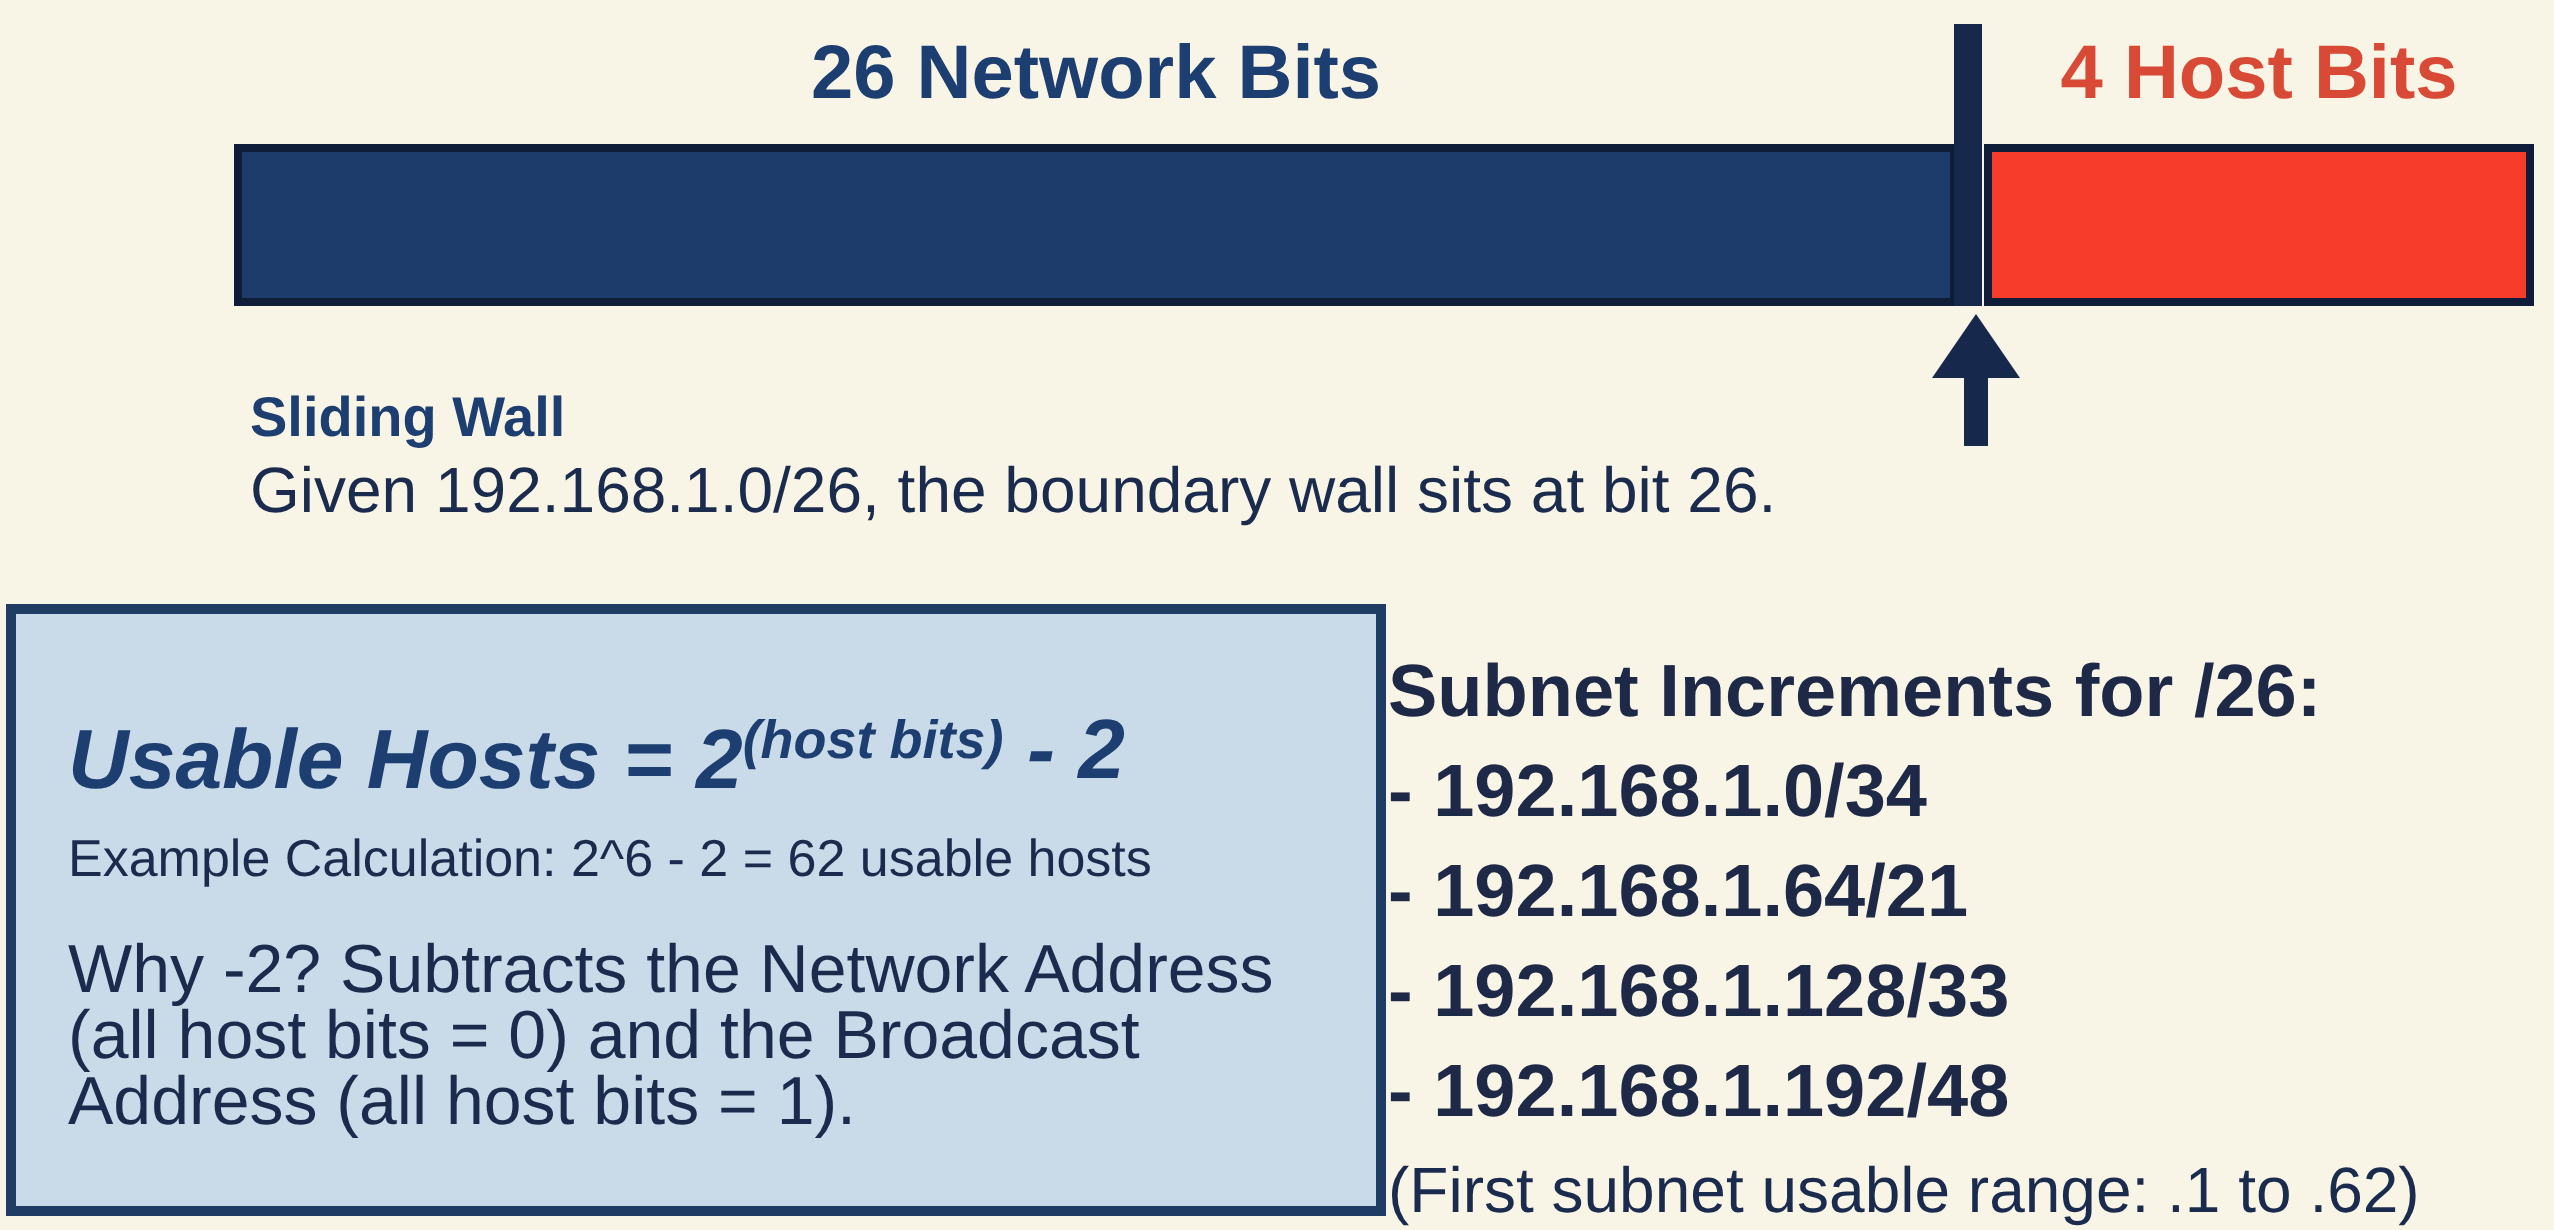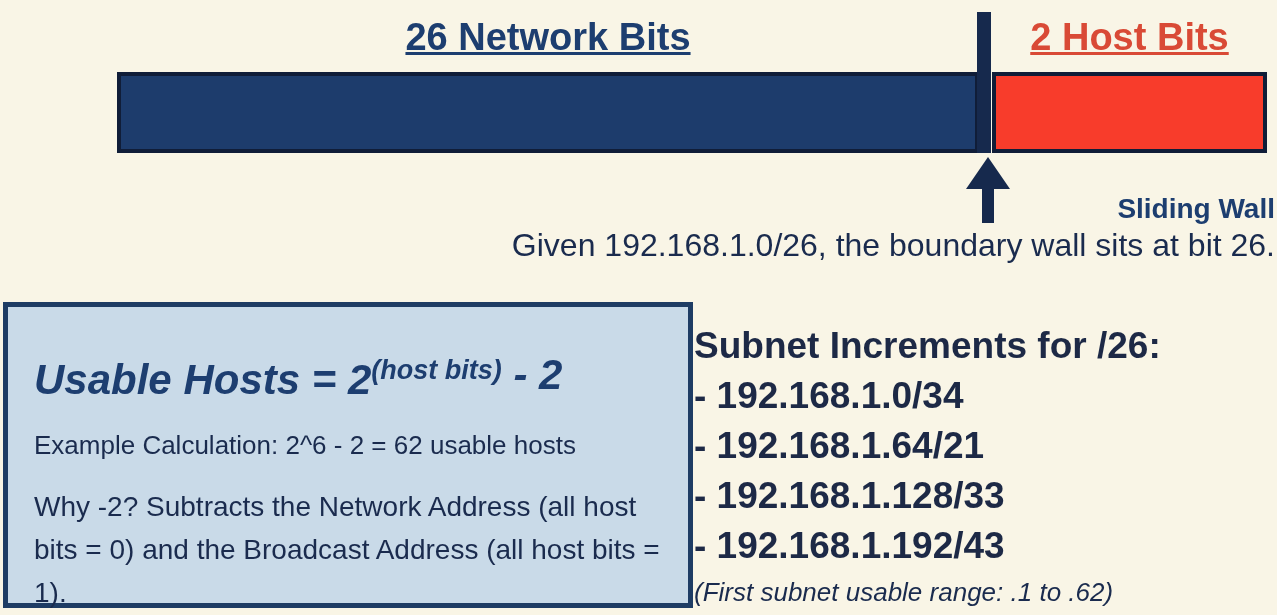--- a/index.html
+++ b/index.html
@@ -19,21 +19,21 @@
   html, body {
     width: 1277px; height: 615px;
     font-family: "Liberation Sans", "DejaVu Sans", sans-serif;
   }
   body { background: var(--bg, #f9f5e6); overflow: hidden; }
   .stage { position: relative; width: 1277px; height: 615px; background: var(--bg, #f9f5e6); }
 
   
   .bar-label {
     position: absolute; top: 16px; text-align: center;
-    font-size: 38px; font-weight: bold; letter-spacing: 0px; text-decoration: underline;
+    font-size: 38px; font-weight: bold; letter-spacing: 0px;
   }
   .bar-label.network { left: 117px; width: 862px; color: var(--navy_label, #1d3e70); }
   .bar-label.host    { left: 992px; width: 275px; color: var(--red_label, #d94a36); }
 
   
   .bit-bar { position: absolute; left: 117px; top: 72px; width: 1150px; height: 81px; }
   .seg { position: absolute; top: 0; height: 81px; border: 4px solid var(--border_navy, #101d38); }
   .seg.network { left: 0; width: 862px; background: var(--navy_fill, #1d3c6c); }
   .seg.host    { left: 875px; width: 275px; background: var(--red_fill, #f83c2b); }
   .wall { position: absolute; left: 860px; top: -60px; width: 14px; height: 141px;
@@ -41,51 +41,51 @@
 
   
   .arrow { position: absolute; left: 966px; top: 157px; width: 44px; height: 66px;
            display: flex; flex-direction: column; align-items: center; }
   .arrow-head { width: 0; height: 0;
     border-left: 22px solid transparent; border-right: 22px solid transparent;
     border-bottom: 32px solid var(--wall_navy, #16294d); }
   .arrow-shaft { width: 12px; height: 34px; background: var(--wall_navy, #16294d); }
 
   
-  .caption { position: absolute; left: 125px; top: 192px; width: 1150px; text-align: right; }
+  .caption { position: absolute; left: 125px; top: 192px; width: 1150px; text-align: left; }
   .caption-title { font-size: 28px; font-weight: bold; color: var(--navy_label, #1d3e70); line-height: 34px; }
   .caption-desc  { font-size: 32px; color: var(--body_text, #1a2b4e); line-height: 34px; margin-top: 2px; }
 
   
   .hosts-box {
     position: absolute; left: 3px; top: 302px; width: 690px; height: 306px;
     background: var(--box_fill, #c9dae8); border: 5px solid var(--box_border, #1e3c64);
     padding: 0 20px 0 26px;
   }
   .formula { margin-top: 44px; font-size: 42px; font-weight: bold;
              color: var(--navy_label, #1d3e70); white-space: nowrap; font-style: italic; }
   .formula sup { font-size: 27px; vertical-align: 15px; }
   .formula .formula-suffix { vertical-align: 5px; }
-  .example { margin-top: 26px; font-size: 26px; color: var(--body_text, #1a2b4e); }
-  .why { margin-top: 24px; font-size: 28px; line-height: 43px; color: var(--body_text, #1a2b4e);
+  .example { margin-top: 10px; font-size: 26px; color: var(--body_text, #1a2b4e); }
+  .why { margin-top: 24px; font-size: 34px; line-height: 33px; color: var(--body_text, #1a2b4e);
          max-width: 648px; }
 
   
   .increments { position: absolute; left: 694px; top: 321px; width: 535px; }
   .inc-title, .inc-item { font-size: 37px; font-weight: bold; line-height: 50px;
                           color: var(--ink, #1d2946); white-space: nowrap; }
-  .inc-note { margin-top: 6px; font-size: 26px; color: var(--body_text, #1a2b4e); font-style: italic; }
+  .inc-note { margin-top: 6px; font-size: 32px; color: var(--body_text, #1a2b4e); }
 </style>
 </head>
 <body>
 
 <div class="stage">
 
   <div class="bar-label network">26 Network Bits</div>
-  <div class="bar-label host">2 Host Bits</div>
+  <div class="bar-label host">4 Host Bits</div>
 
   <div class="bit-bar">
     <div class="seg network"></div>
     <div class="seg host"></div>
     <div class="wall"></div>
   </div>
 
   <div class="arrow">
     <div class="arrow-head"></div>
     <div class="arrow-shaft"></div>
@@ -100,17 +100,17 @@
     <div class="formula"><span>Usable Hosts = 2</span><sup>(host bits)</sup><span class="formula-suffix"> - 2</span></div>
     <div class="example">Example Calculation: 2^6 - 2 = 62 usable hosts</div>
     <div class="why">Why -2? Subtracts the Network Address (all host bits = 0) and the Broadcast Address (all host bits = 1).</div>
   </div>
 
   <div class="increments">
     <div class="inc-title">Subnet Increments for /26:</div>
     <div class="inc-item">- 192.168.1.0/34</div>
     <div class="inc-item">- 192.168.1.64/21</div>
     <div class="inc-item">- 192.168.1.128/33</div>
-    <div class="inc-item">- 192.168.1.192/43</div>
+    <div class="inc-item">- 192.168.1.192/48</div>
     <div class="inc-note">(First subnet usable range: .1 to .62)</div>
   </div>
 
 </div>
 
 </body></html>

